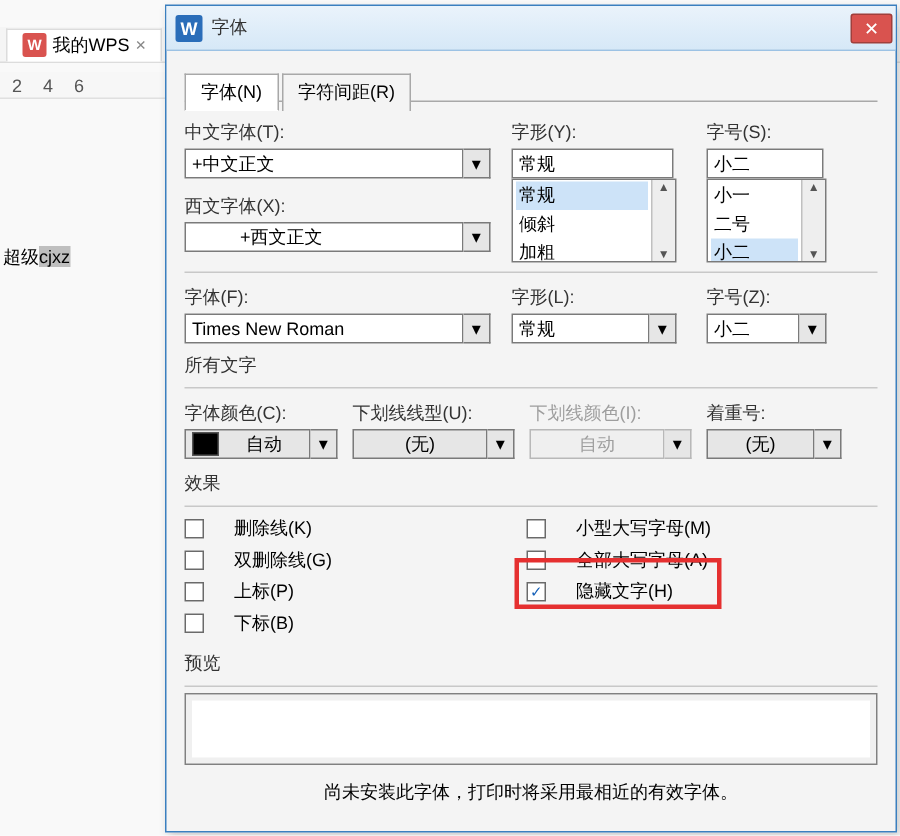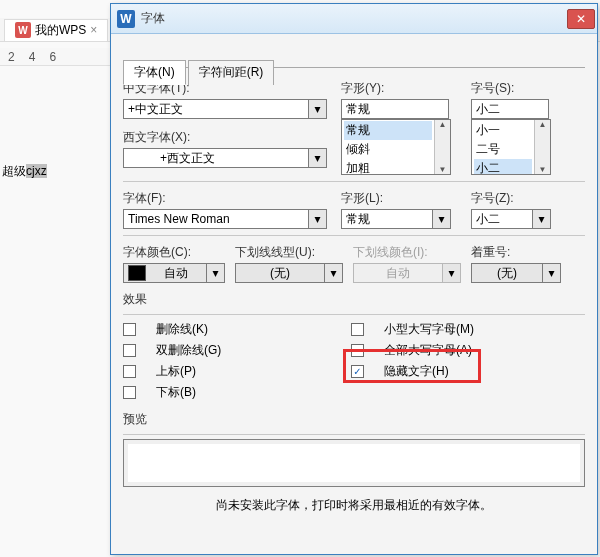--- a/index.html
+++ b/index.html
@@ -17,21 +17,21 @@
   
   .dlg { position:absolute; left:110px; top:3px; width:488px; height:552px; background:#f4f4f4; border:1px solid #3a7fbf; box-shadow:2px 2px 6px rgba(0,0,0,.2); }
   .titlebar { height:30px; background:linear-gradient(#eaf3fb,#d6e8f7); display:flex; align-items:center; gap:6px; padding:0 0 0 6px; border-bottom:1px solid #9cc2e4;}
   .title-icon { width:18px; height:18px; background:#2a6db9; color:#fff; display:flex; align-items:center; justify-content:center; font-weight:bold; border-radius:2px;}
   .title-text { flex:1; color:#333; }
   .win-close { width:28px; height:20px; margin-right:2px; background:#d9534f; color:#fff; display:flex; align-items:center; justify-content:center; border:1px solid #a03f3b; border-radius:2px; cursor:pointer;}
   .body { padding:8px 12px 10px 12px; }
 
   
   .tabs { display:flex; gap:2px; border-bottom:1px solid #a8a8a8; margin-bottom:8px;}
-  .tab { padding:3px 10px; border:1px solid #a8a8a8; border-bottom:none; background:#f4f4f4; cursor:pointer; position:relative; top:18px;}
+  .tab { padding:3px 10px; border:1px solid #a8a8a8; border-bottom:none; background:#f4f4f4; cursor:pointer; position:relative; top:7px;}
   .tab.active { background:#fff; border-bottom:1px solid #fff;}
 
   .row { display:flex; align-items:flex-start; margin-bottom:2px; }
   .row > .col { display:flex; flex-direction:column; }
   .lbl { margin:4px 0 2px 0; color:#333;}
   .group-divider { border-top:1px solid #c8c8c8; margin:6px 0 4px 0;}
 
   .combo { display:inline-flex; align-items:stretch; }
   .combo input { border:1px solid #7a7a7a; padding:2px 4px; background:#fff; height:20px;}
   .combo .btn { width:18px; border:1px solid #7a7a7a; border-left:none; background:#e6e6e6; display:flex; align-items:center; justify-content:center; cursor:pointer; color:#000;}
@@ -159,20 +159,21 @@
       </div>
       <div class="col" style="width:100px">
         <div class="lbl">字号(Z):</div>
         <div class="combo">
           <input style="width: 62px;" value="小二">
           <div class="btn">▾</div>
         </div>
       </div>
     </div>
 
+    <div class="lbl" style="margin-top:6px">所有文字</div>
     <div class="group-divider"></div>
     <div class="row">
       <div class="col" style="width:112px">
         <div class="lbl">字体颜色(C):</div>
         <div class="combo">
           <div style="border:1px solid #7a7a7a;background:#e6e6e6;height:20px;width:84px;display:flex;align-items:center;gap:4px;padding:0 4px;">
             <span class="color-swatch"></span>
             <span style="flex:1;text-align:center">自动</span>
           </div>
           <div class="btn">▾</div>

